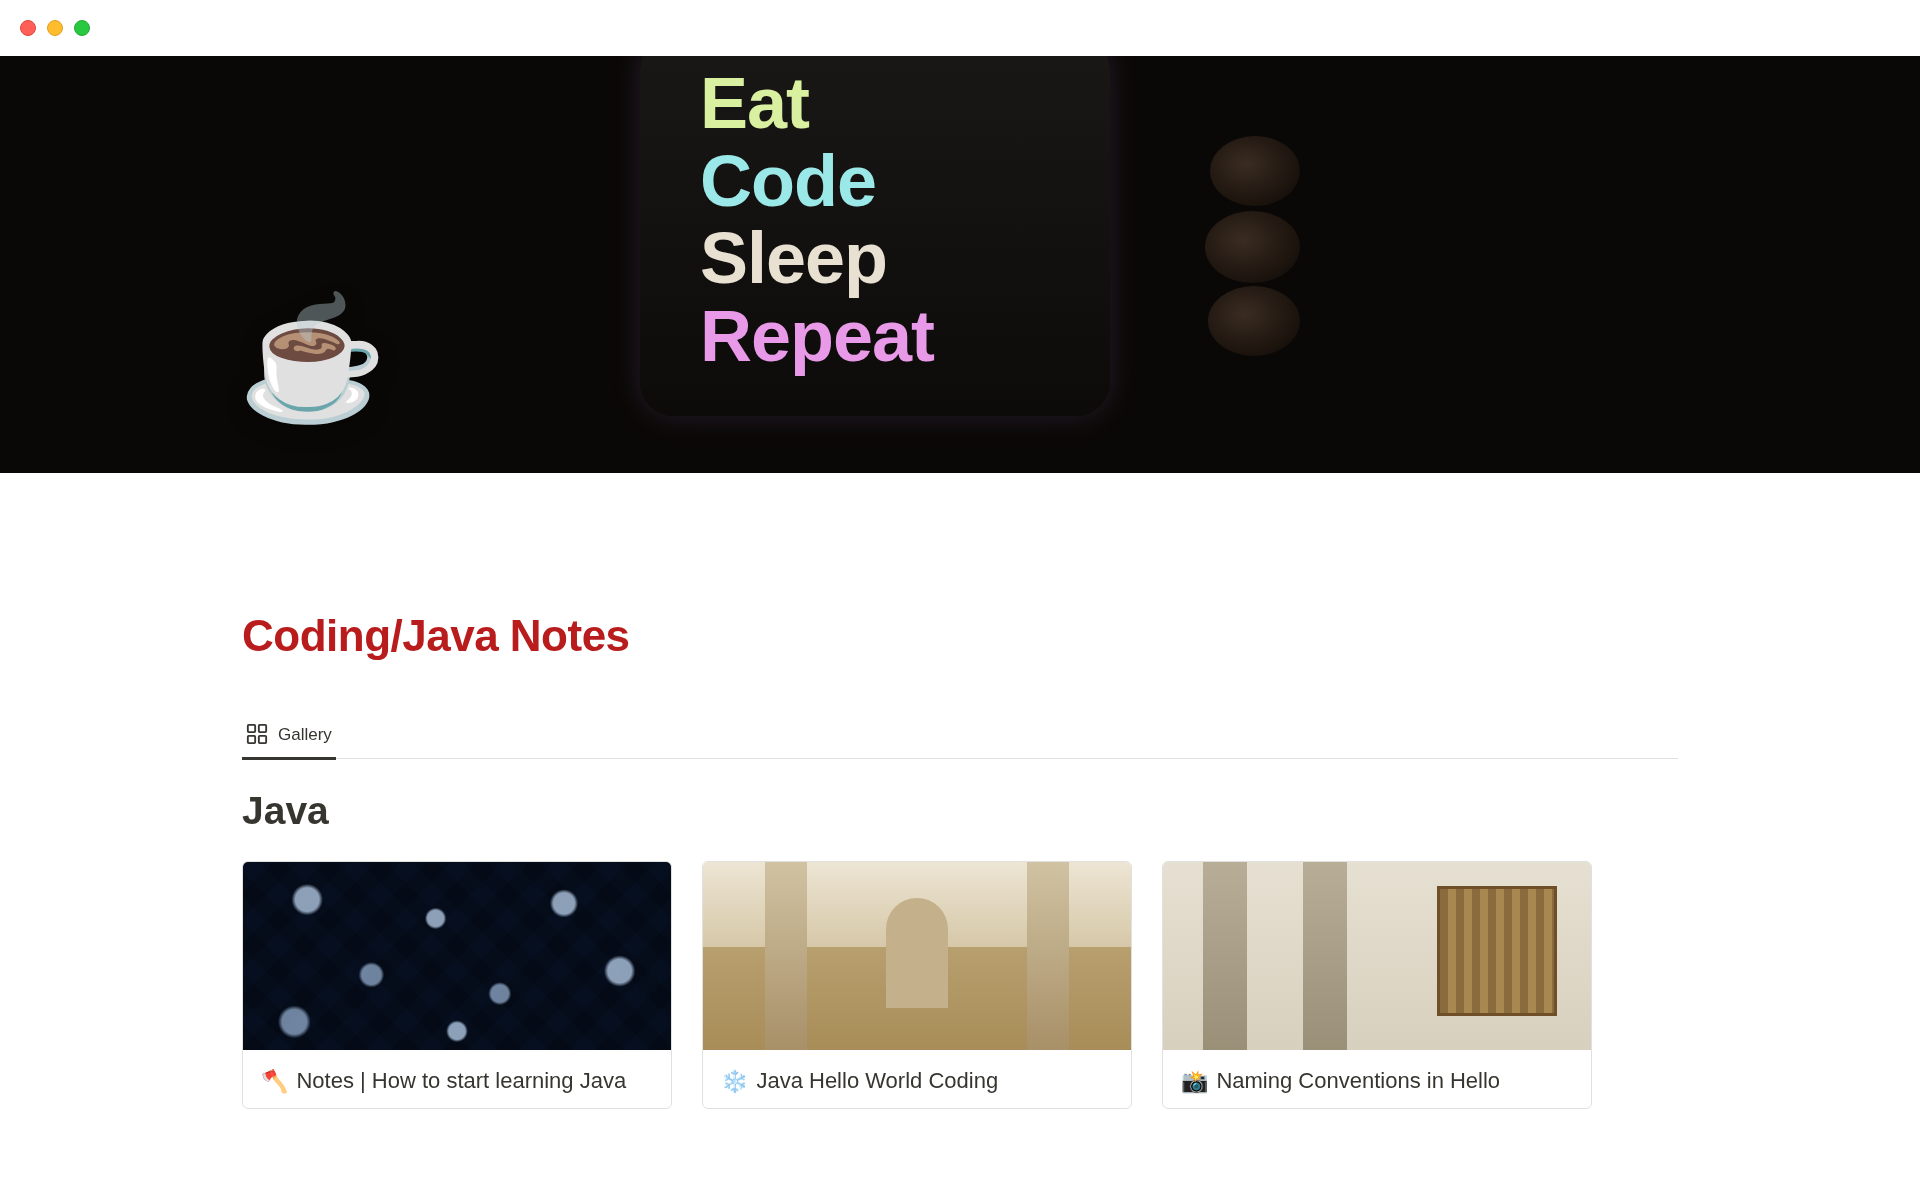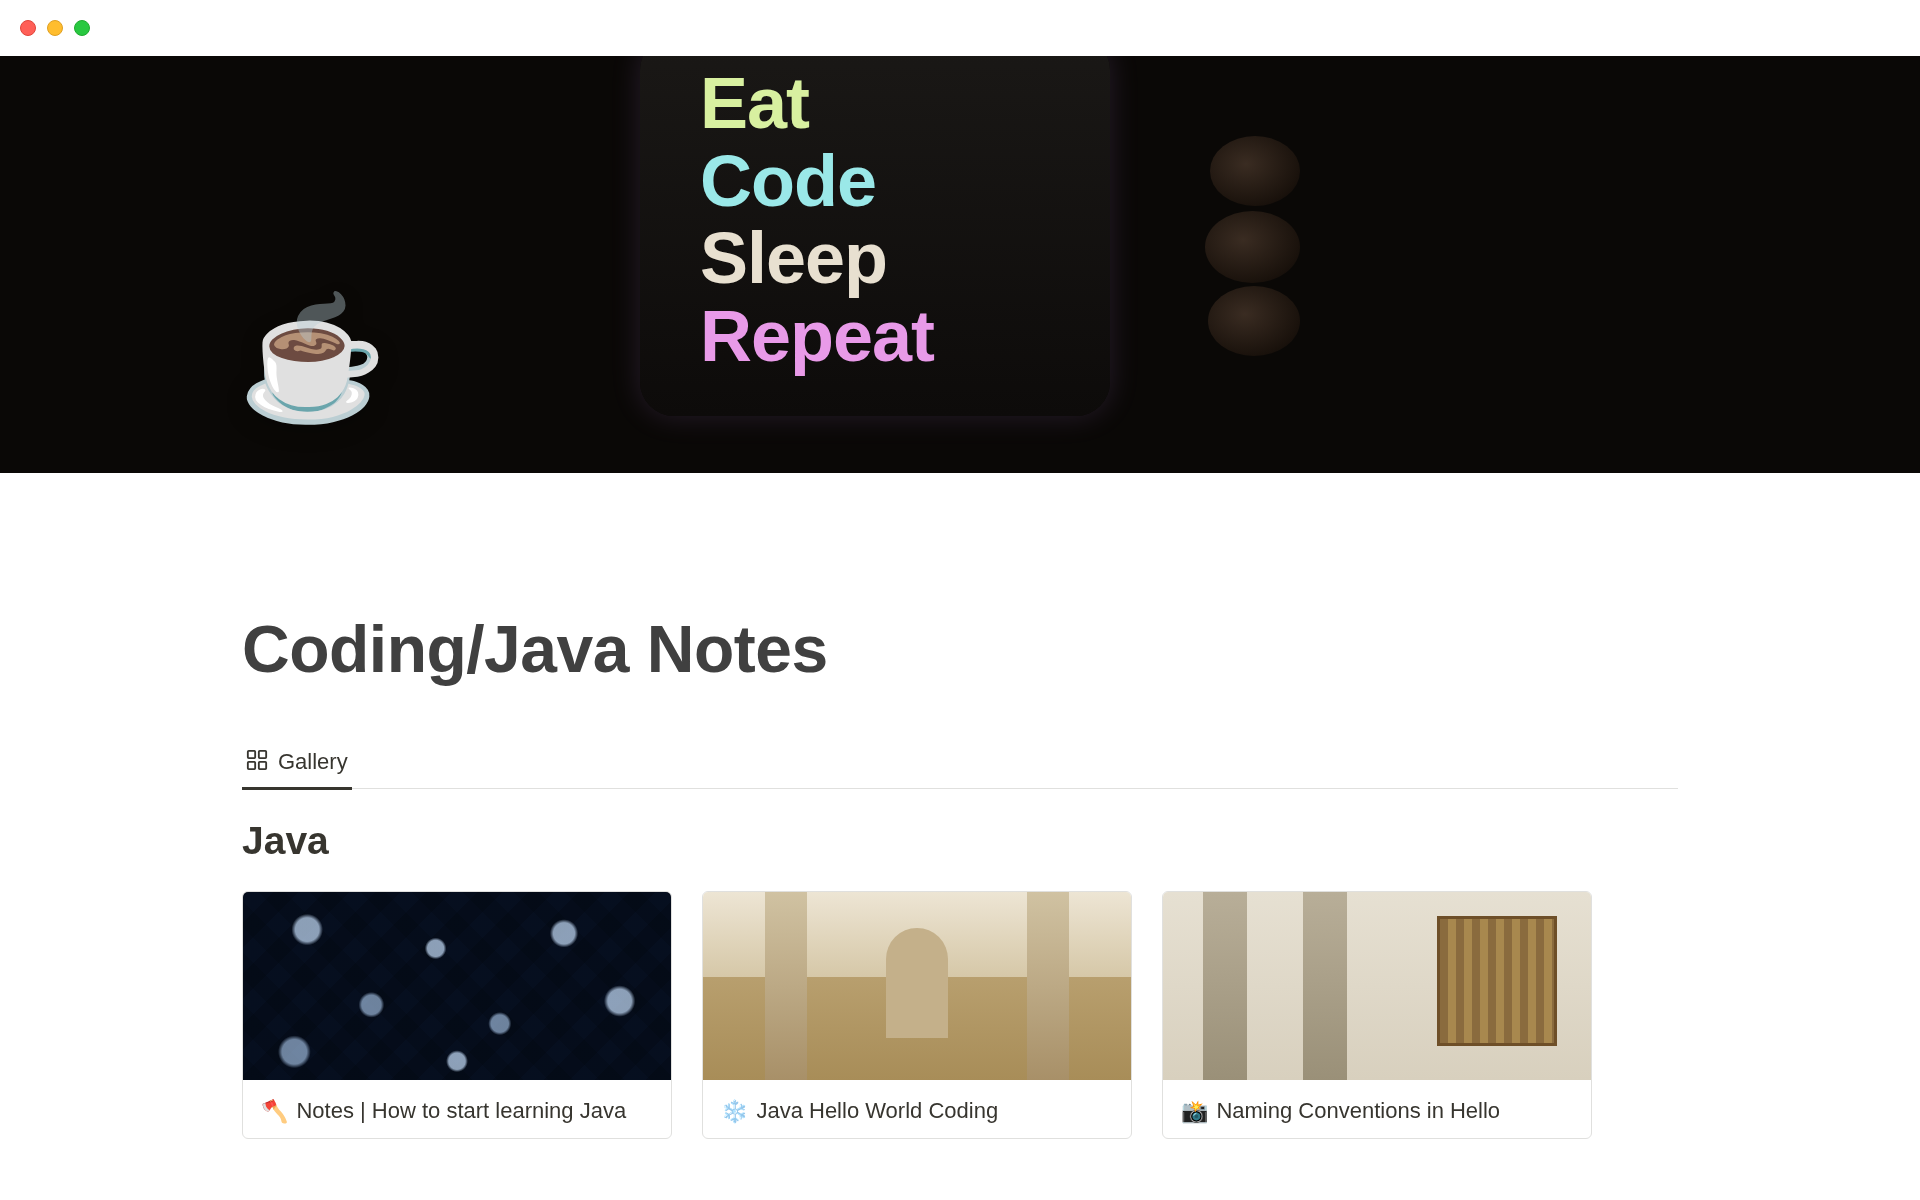--- a/index.html
+++ b/index.html
@@ -86,40 +86,40 @@
 }
 
 
 .content {
   padding-left: 242px;
   padding-right: 242px;
   padding-top: 138px;
 }
 
 .page-title {
-  font-size: 66px;
+  font-size: 44px;
   font-weight: 700;
-  color: #404040;
+  color: #b91c1c;
   letter-spacing: -0.5px;
   margin-bottom: 52px;
 }
 
 
 .view-tabs {
   display: flex;
   align-items: center;
   border-bottom: 1px solid #e0e0de;
   gap: 10px;
 }
 .tab {
   display: flex;
-  align-items: flex-start;
+  align-items: flex-end;
   gap: 10px;
   padding: 10px 4px 12px 4px;
-  font-size: 22px;
+  font-size: 17px;
   color: #37352f;
   font-weight: 500;
   border-bottom: 3px solid #37352f;
   margin-bottom: -2px;
   cursor: pointer;
 }
 .gallery-icon {
   width: 22px;
   height: 22px;
 }

